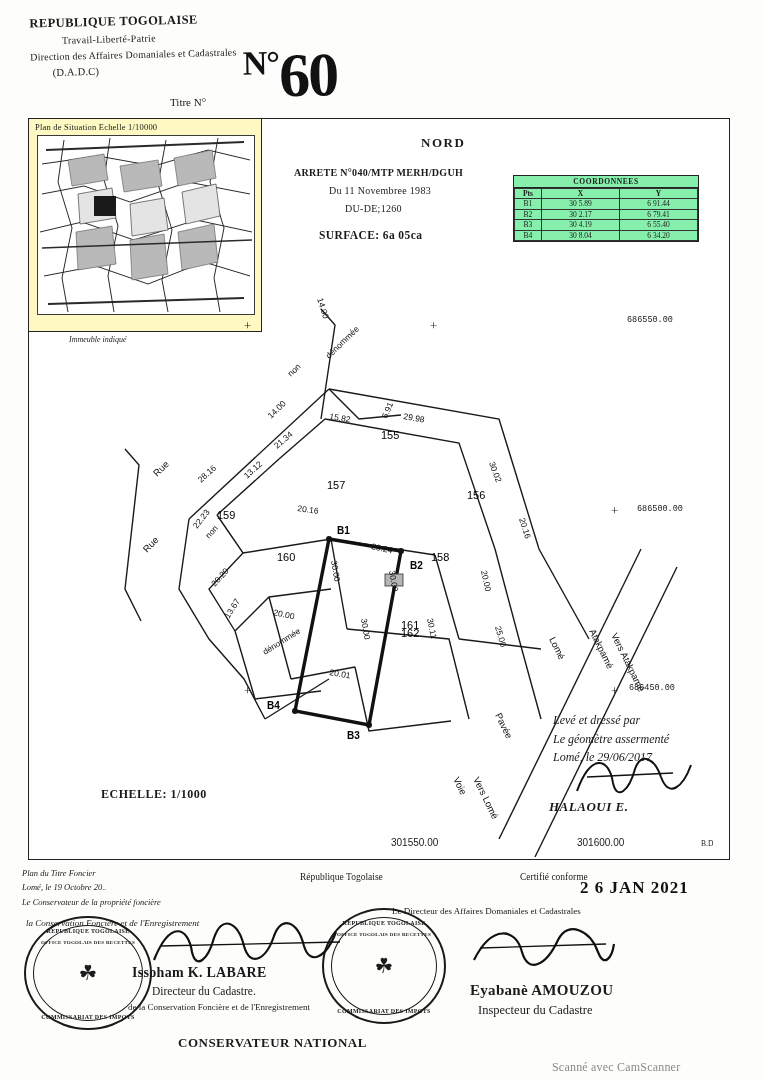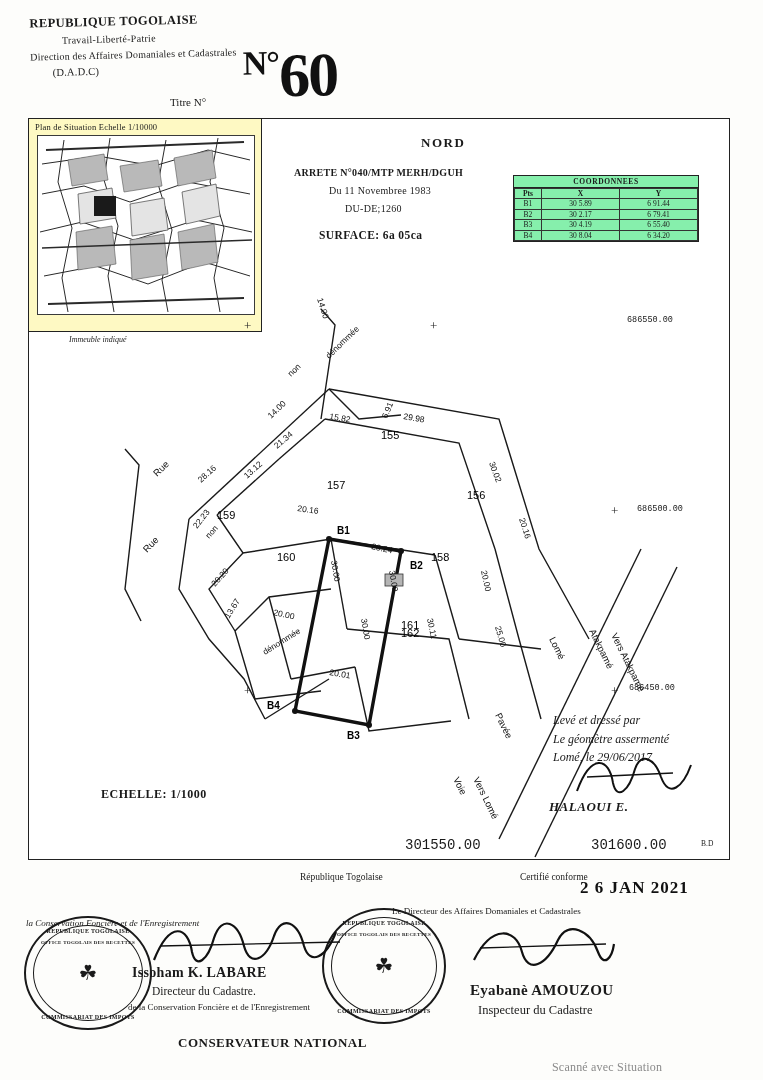--- a/index.html
+++ b/index.html
@@ -77,21 +77,21 @@
   .parcels{position:absolute;left:0;top:0;width:700px;height:740px;}
 
   .echelle{position:absolute;left:72px;top:668px;font-size:12px;font-weight:bold;letter-spacing:.5px;}
 
   
   .survnote{position:absolute;left:524px;top:592px;font-size:12px;font-style:italic;line-height:1.55;}
   .survsig{position:absolute;left:520px;top:680px;font-size:13px;font-weight:bold;font-style:italic;letter-spacing:.5px;}
   .bd{position:absolute;left:672px;top:720px;font-size:7.5px;}
 
   
-  .xc{position:absolute;font-size:14px;font-family:Liberation Mono, monospace;margin-left:14px;}
+  .xc{position:absolute;font-size:10px;font-family:Liberation Sans, sans-serif;}
 
   
   .foot-left{position:absolute;left:22px;top:866px;font-size:8.5px;line-height:1.7;font-style:italic;}
   .foot-mid{position:absolute;left:300px;top:872px;font-size:9.5px;text-align:center;}
   .foot-right{position:absolute;left:520px;top:872px;font-size:9.5px;}
   .date-stamp{position:absolute;left:580px;top:878px;font-size:17px;font-weight:bold;letter-spacing:1px;color:#111;}
   .foot-dir1{position:absolute;left:24px;top:906px;font-size:9px;font-style:italic;}
   .foot-dir2{position:absolute;left:392px;top:906px;font-size:9px;}
 
   
@@ -334,20 +334,25 @@
       <div>Lomé, le 29/06/2017</div>
     </div>
     <svg class="sig-scribble" style="left:540px;top:628px;" width="130" height="58">
       <path d="M8 44 C22 6, 40 10, 44 36 C48 54, 60 44, 66 22 C72 4, 86 12, 92 30 C100 52, 114 40, 122 18" stroke="#111" stroke-width="2" fill="none"></path>
       <path d="M18 30 L104 26" stroke="#111" stroke-width="1.4" fill="none"></path>
     </svg>
     <div class="survsig">HALAOUI E.</div>
     <div class="bd">B.D</div>
   </div>
 
+  <div class="foot-left">
+    <div>Plan du Titre Foncier</div>
+    <div>Lomé, le 19 Octobre 20..</div>
+    <div>Le Conservateur de la propriété foncière</div>
+  </div>
 
   <div class="foot-mid">République Togolaise</div>
   <div class="foot-right">Certifié conforme</div>
   <div class="date-stamp">2 6 JAN 2021</div>
   <div class="foot-dir1" style="top:918px;left:26px;">la Conservation Foncière et de l'Enregistrement</div>
   <div class="foot-dir2">Le Directeur des Affaires Domaniales et Cadastrales</div>
 
   <div class="stamp" style="left:24px;top:916px;width:124px;height:110px;">
     <div class="inner"></div>
     <div class="stamp-text" style="top:10px;">REPUBLIQUE TOGOLAISE</div>
@@ -374,14 +379,14 @@
   </svg>
 
   <div class="name-left">Issoham K. LABARE</div>
   <div class="role-left">Directeur du Cadastre.</div>
   <div class="sub-left">de la Conservation Foncière et de l'Enregistrement</div>
   <div class="cons-left">CONSERVATEUR NATIONAL</div>
 
   <div class="name-right">Eyabanè AMOUZOU</div>
   <div class="role-right">Inspecteur du Cadastre</div>
 
-  <div class="camscanner">Scanné avec Situation</div>
+  <div class="camscanner">Scanné avec CamScanner</div>
 </div>
 
 </body></html>

